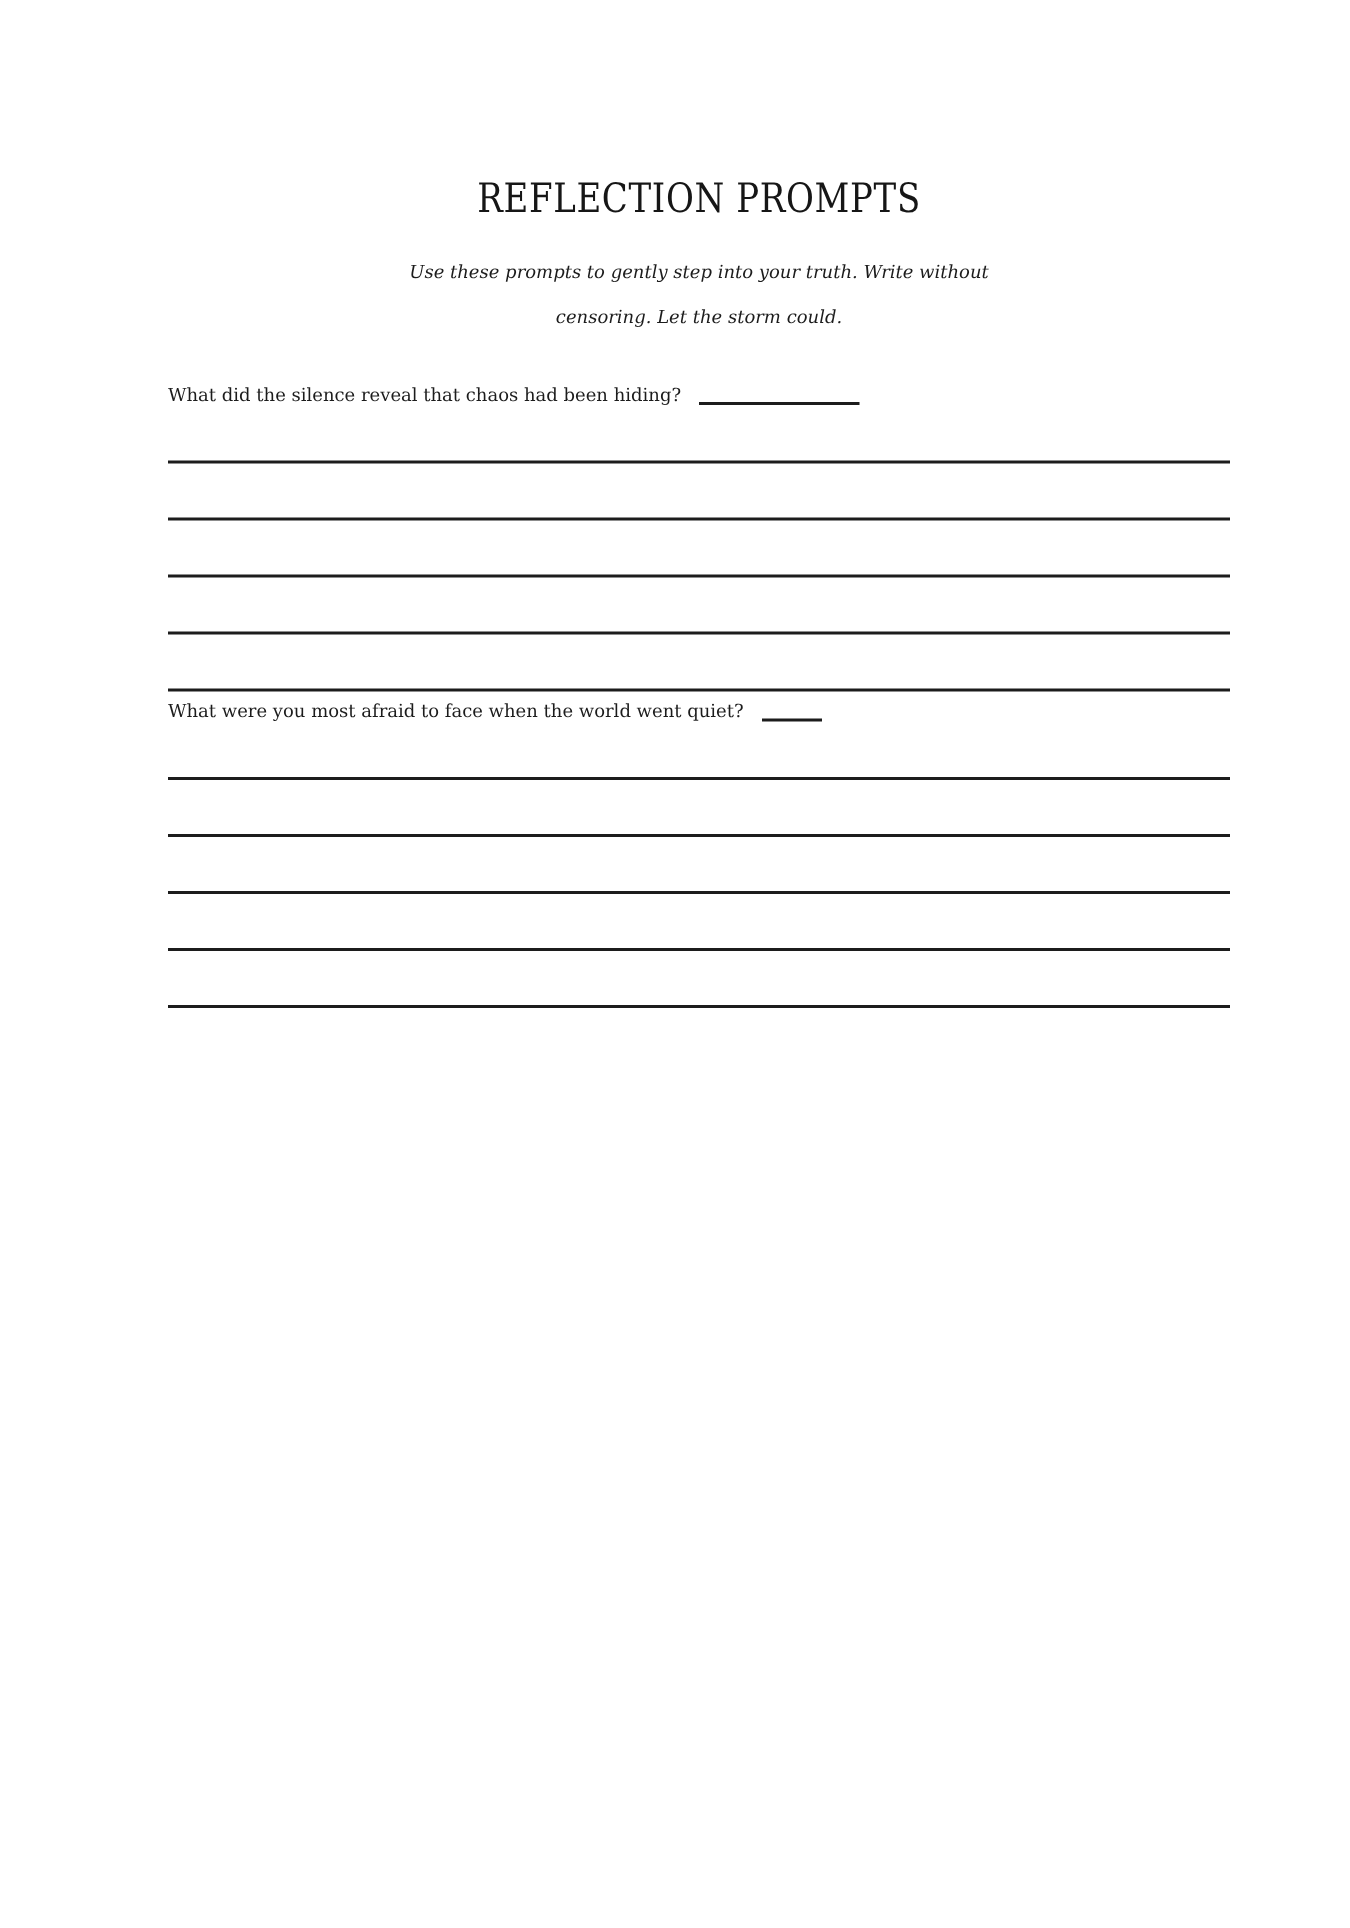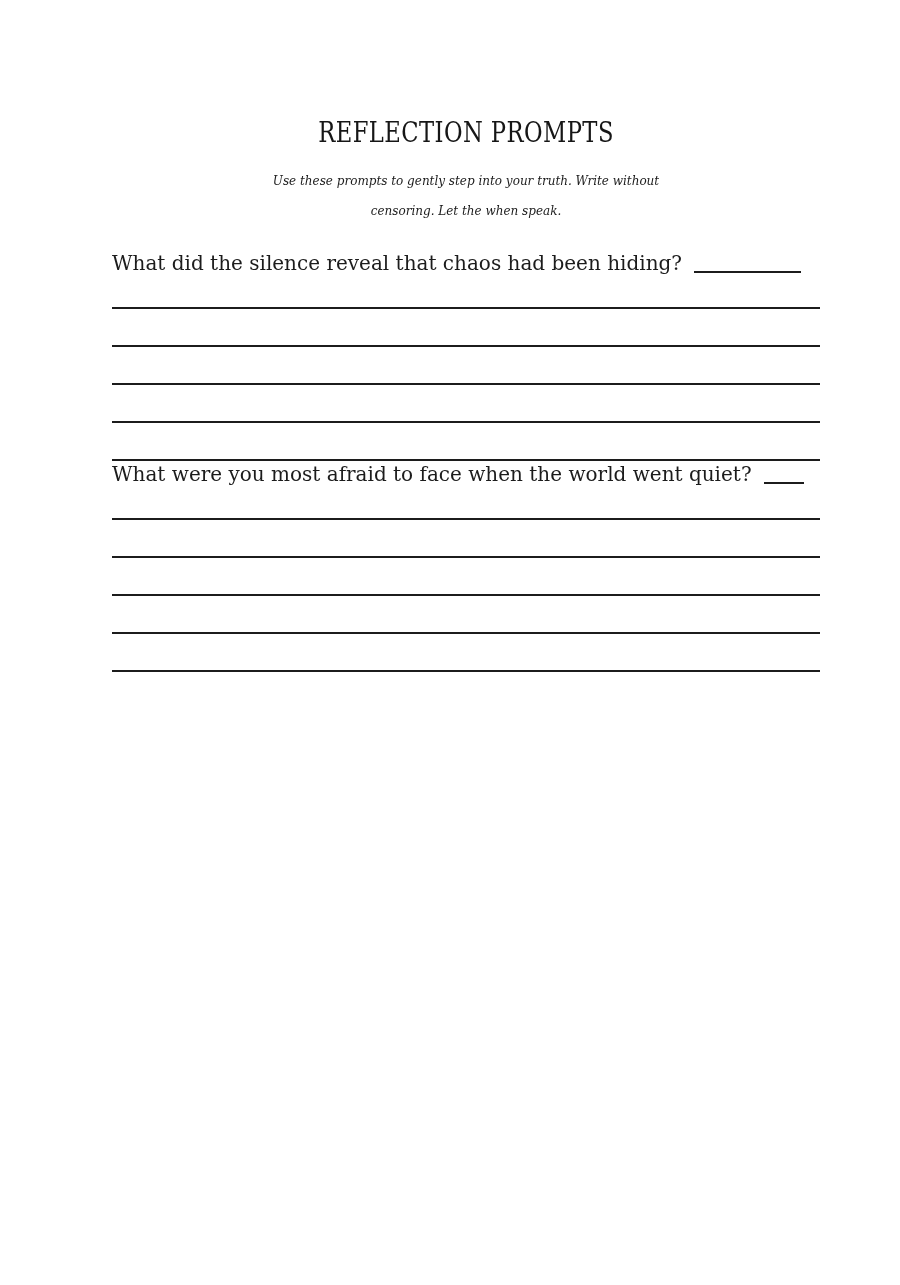--- a/index.html
+++ b/index.html
@@ -40,21 +40,21 @@
     font-style: italic;
     font-size: 12px;
     line-height: 30px;
     color: #1c1c1c;
   }
 
   .question-block { }
   .question-block.first { margin-top: 24px; }
 
   .question-row {
-    font-size: 20px;
+    font-size: 12px;
     line-height: 26px;
     margin-bottom: 31px;
     white-space: nowrap;
     color: #1c1c1c;
   }
 
   .answer-tail {
     display: inline-block;
     height: 0;
     border-bottom: 2px solid #1c1c1c;
@@ -89,21 +89,21 @@
 
 <div class="page">
   <div class="content">
 
     <div class="title">
       <span class="title-inner">REFLECTION PROMPTS</span>
     </div>
 
     <div class="subtitle">
       <div>Use these prompts to gently step into your truth. Write without</div>
-      <div>censoring. Let the when speak.</div>
+      <div>censoring. Let the storm could.</div>
     </div>
 
     <div class="question-block first">
       <div class="question-row">
         <span>What did the silence reveal that chaos had been hiding?</span><span class="answer-tail tail-q0"></span>
       </div>
       <div class="rules">
           <div class="rule"></div>
           <div class="rule"></div>
           <div class="rule"></div>

